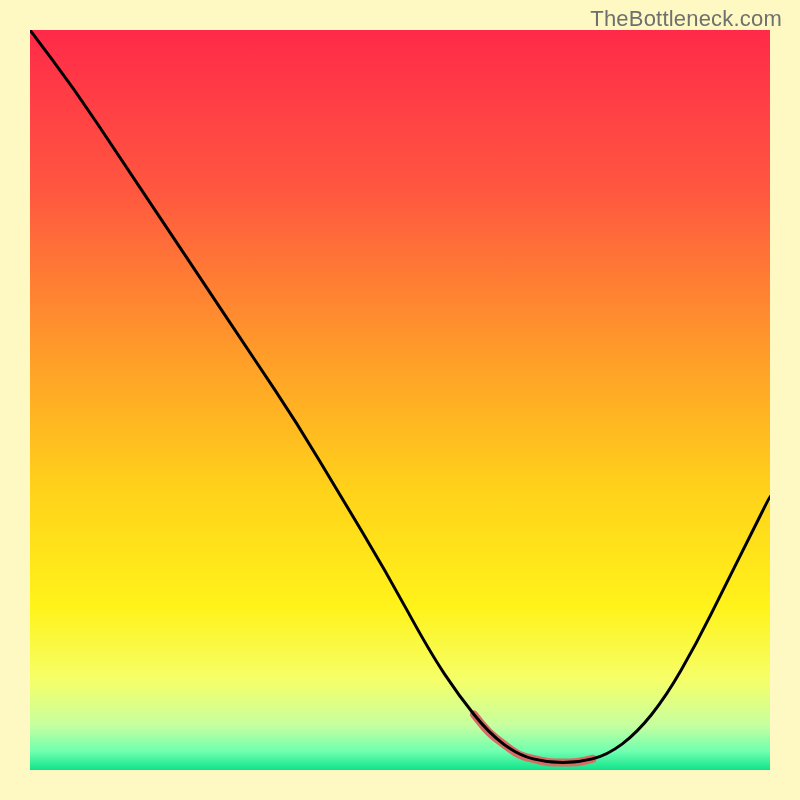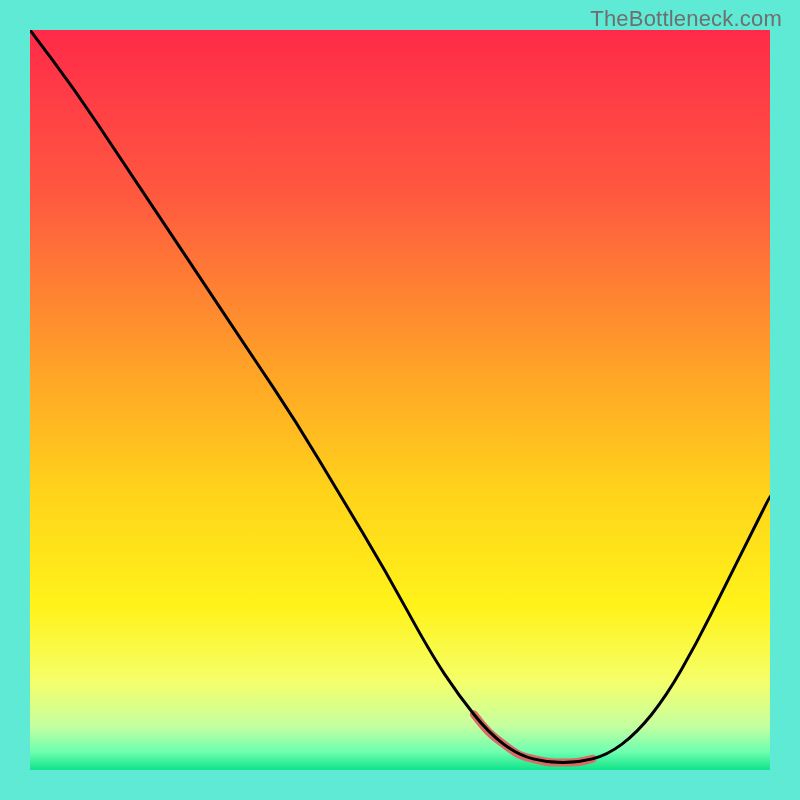--- a/index.html
+++ b/index.html
@@ -7,21 +7,21 @@
     padding: 0;
     width: 800px;
     height: 800px;
     background: #000;
     overflow: hidden;
     font-family: Arial, Helvetica, sans-serif;
   }
   .frame {
     position: absolute;
     inset: 0;
-    background: #5eead4;
+    background: #fef9c3;
   }
   .watermark {
     position: absolute;
     top: 6px;
     right: 18px;
     color: #6f6f6f;
     font-size: 22px;
     font-weight: 400;
     letter-spacing: 0.2px;
     z-index: 10;

